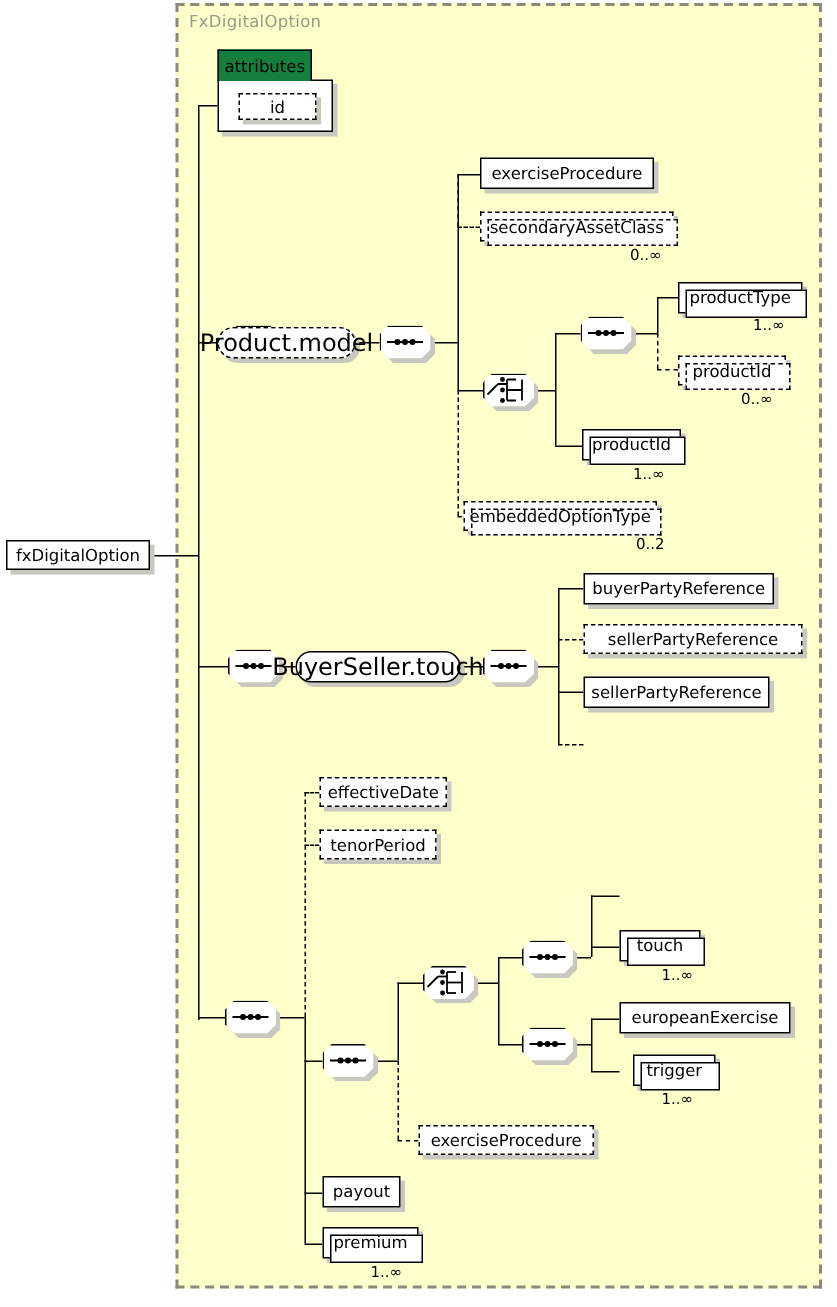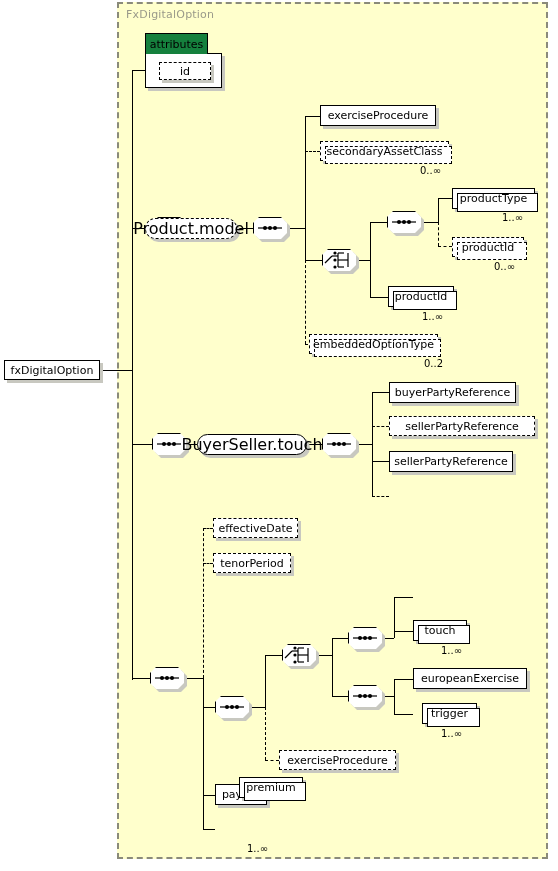--- a/index.html
+++ b/index.html
@@ -294,16 +294,16 @@
   <div class="card" style="left:441px;top:728px;">1..∞</div>
 
   <div class="dv" style="left:265px;top:707px;height:53px;"></div>
   <div class="dh" style="left:265px;top:760px;width:14px;"></div>
   <div class="box opt" style="left:279px;top:750px;width:117px;height:20px;">exerciseProcedure</div>
 
   <div class="ln lnh" style="left:203px;top:795px;width:12px;"></div>
   <div class="box" style="left:215px;top:784px;width:52px;height:21px;">payout</div>
 
   <div class="ln lnh" style="left:203px;top:829px;width:12px;"></div>
-  <div class="box stack" style="left:215px;top:777px;width:64px;height:21px;margin-left:24px;">premium</div>
+  <div class="box stack" style="left:215px;top:818px;width:64px;height:21px;">premium</div>
   <div class="card" style="left:247px;top:843px;">1..∞</div>
 
 </div>
 
 </body></html>

